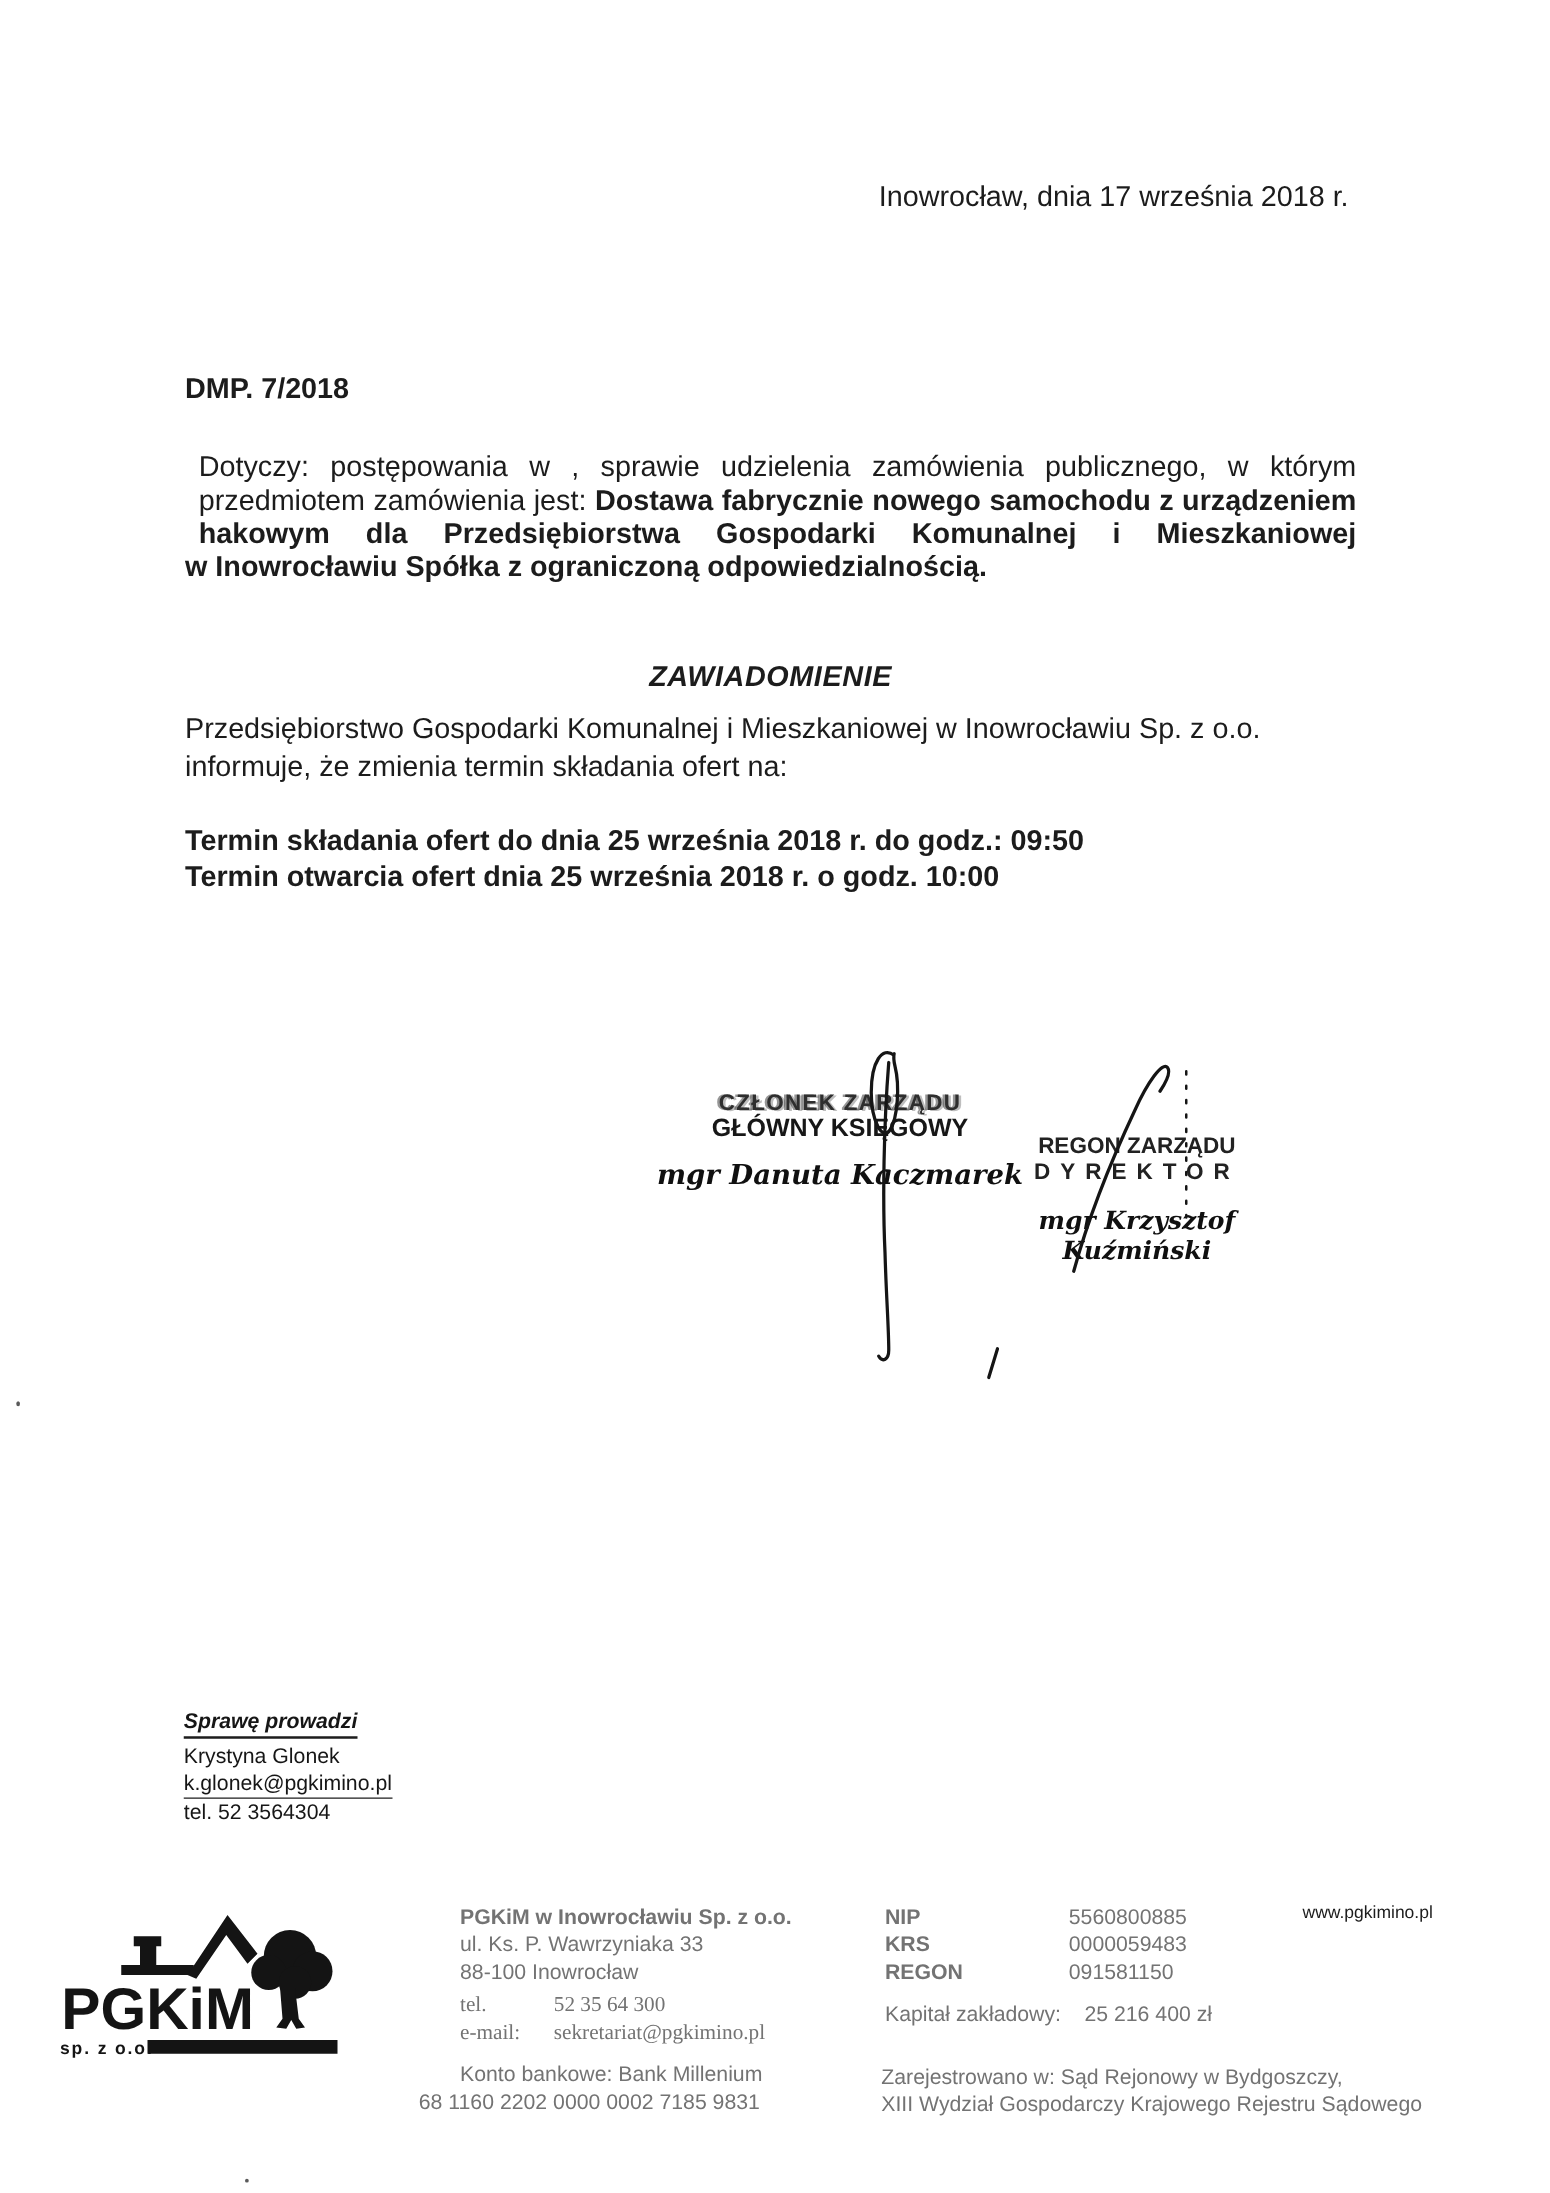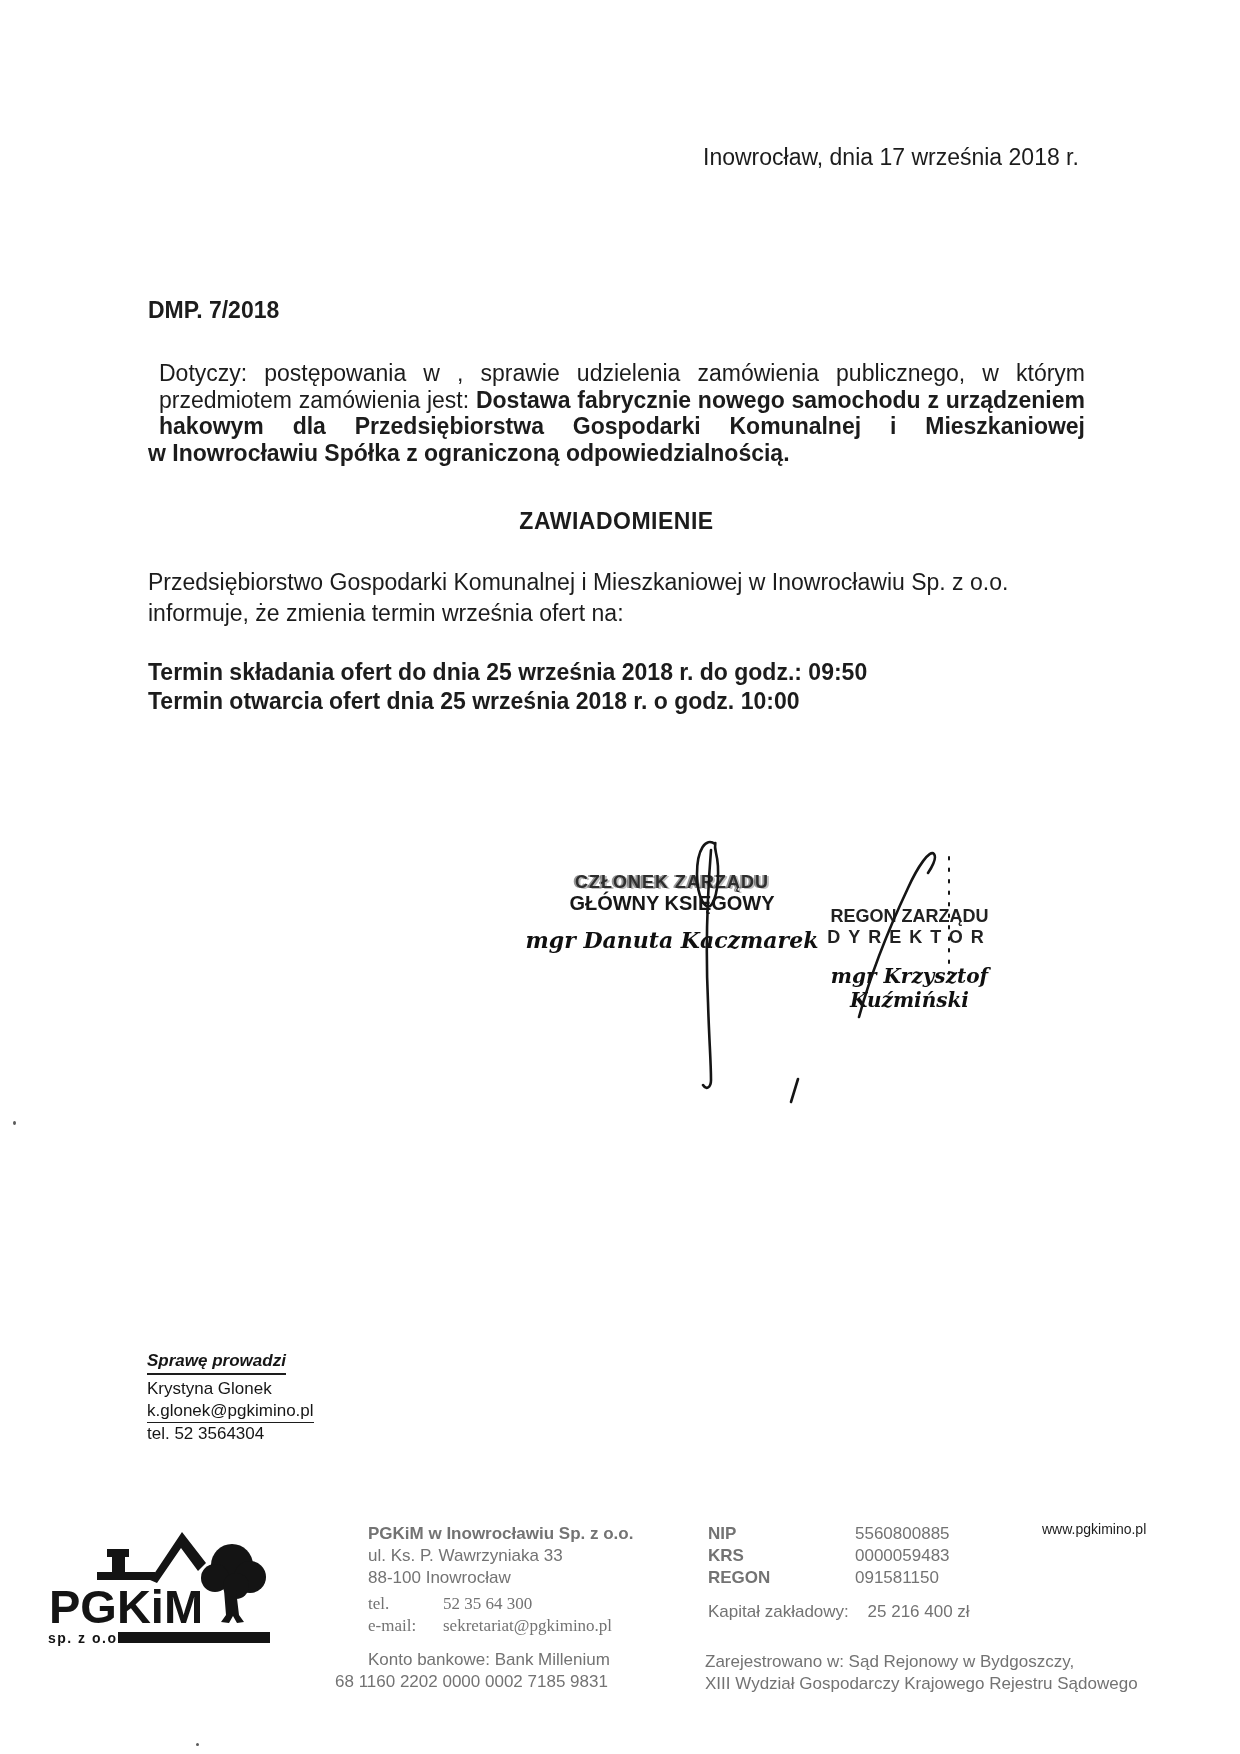--- a/index.html
+++ b/index.html
@@ -14,21 +14,21 @@
   .centered{text-align:center;}
   .stamp{font-weight:600;color:#222;}
   .stamp-degraded{
     color:#2e2e2e;
     text-shadow:-2px 0 0 rgba(45,45,45,.5), 2px 1px 0 rgba(70,70,70,.35);
     letter-spacing:1px;
   }
   .script-name{
     font-family:"DejaVu Serif",serif;font-style:italic;font-weight:bold;color:#101010;
   }
-  .handler{font-size:17px;line-height:22px;color:#161616;}
+  .handler{font-size:17px;line-height:22px;color:#161616;margin-top:16px;}
   .handler-heading{font-weight:bold;font-style:italic;border-bottom:2px solid #1d1d1d;display:inline-block;padding-bottom:1px;}
   .underlined{border-bottom:1.5px solid #1d1d1d;display:inline-block;padding-bottom:0px;}
   .footer-text{font-size:17px;line-height:22px;color:#737373;}
   .speck{position:absolute;background:#5a5a5a;border-radius:50%;}
   .row-label{display:inline-block;}
 </style>
 </head>
 <body>
 
 <div class="page">
@@ -37,25 +37,25 @@
 
   <div class="abs doc-text b" style="left:148px;top:297px;">DMP. 7/2018</div>
 
   <div class="abs doc-text" style="left:148px;top:360px;width:937px;">
     <div class="just">Dotyczy: postępowania w , sprawie udzielenia zamówienia publicznego, w którym</div>
     <div class="just"><span>przedmiotem zamówienia jest: </span><span class="b">Dostawa fabrycznie nowego samochodu z urządzeniem</span></div>
     <div class="just b">hakowym dla Przedsiębiorstwa Gospodarki Komunalnej i Mieszkaniowej</div>
     <div class="b">w Inowrocławiu Spółka z ograniczoną odpowiedzialnością.</div>
   </div>
 
-  <div class="abs doc-text b centered" style="left:148px;top:508px;width:937px;letter-spacing:0.5px;">ZAWIADOMIENIE</div>
+  <div class="abs doc-text b centered" style="left:148px;top:528px;width:937px;letter-spacing:0.5px;font-style:italic;">ZAWIADOMIENIE</div>
 
   <div class="abs doc-text" style="left:148px;top:567px;width:960px;line-height:30.5px;">
     <div>Przedsiębiorstwo Gospodarki Komunalnej i Mieszkaniowej w Inowrocławiu Sp. z o.o.</div>
-    <div>informuje, że zmienia termin września ofert na:</div>
+    <div>informuje, że zmienia termin składania ofert na:</div>
   </div>
 
   <div class="abs doc-text b" style="left:148px;top:658px;width:960px;line-height:29px;">
     <div>Termin składania ofert do dnia 25 września 2018 r. do godz.: 09:50</div>
     <div>Termin otwarcia ofert dnia 25 września 2018 r. o godz. 10:00</div>
   </div>
 
   <div class="abs centered" style="left:522px;top:872px;width:300px;">
     <div class="stamp stamp-degraded" style="font-size:18px;line-height:20px;font-weight:bold;">CZŁONEK ZARZĄDU</div>
     <div class="stamp" style="font-size:20px;line-height:22px;font-weight:bold;color:#171717;">GŁÓWNY KSIĘGOWY</div>

